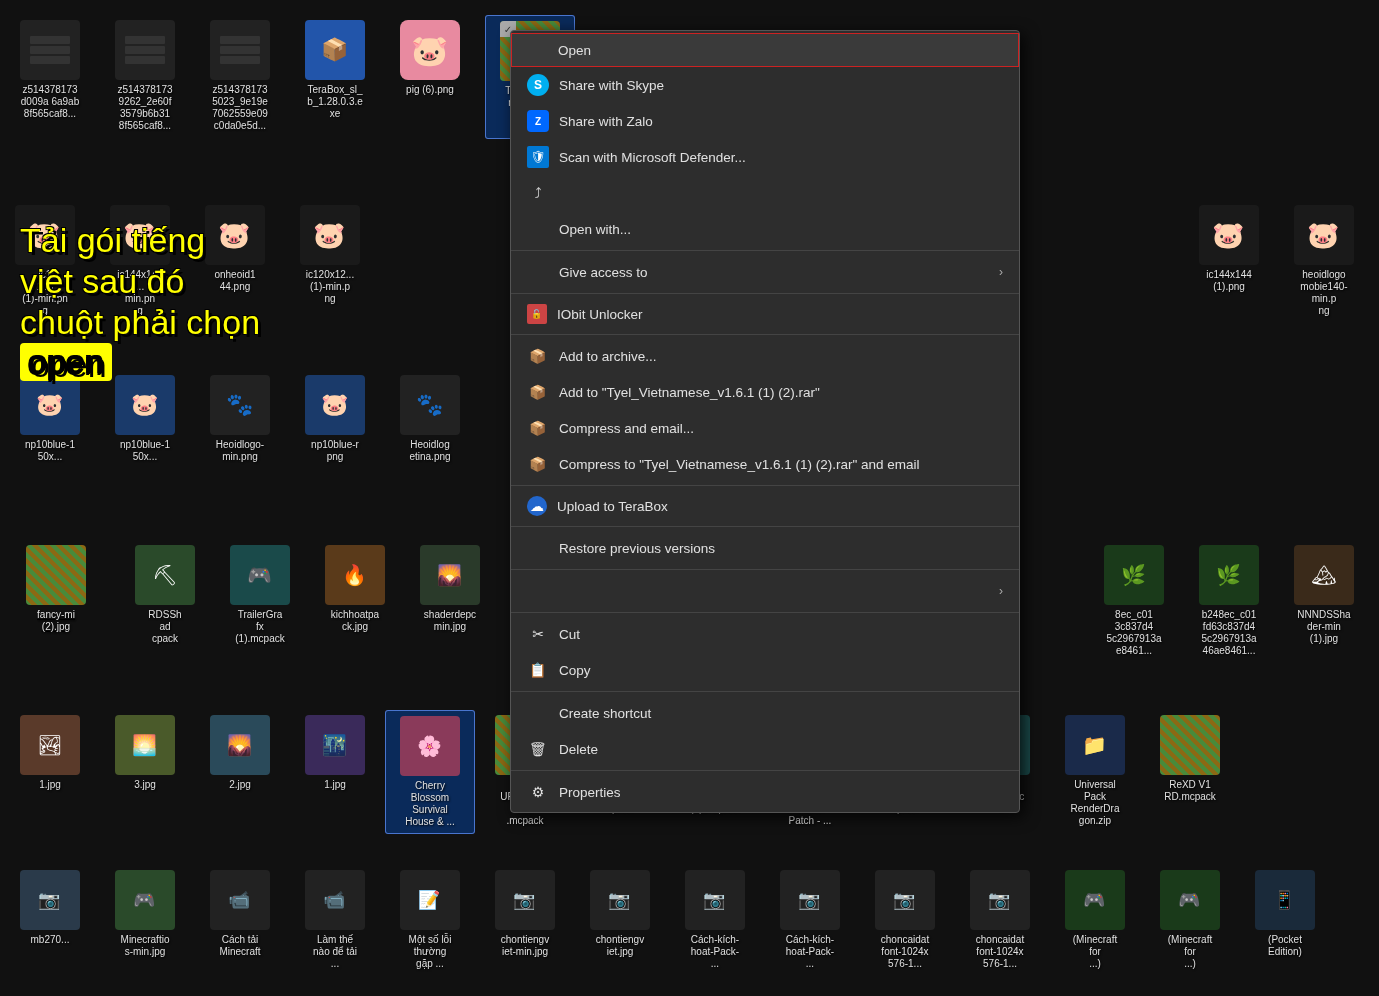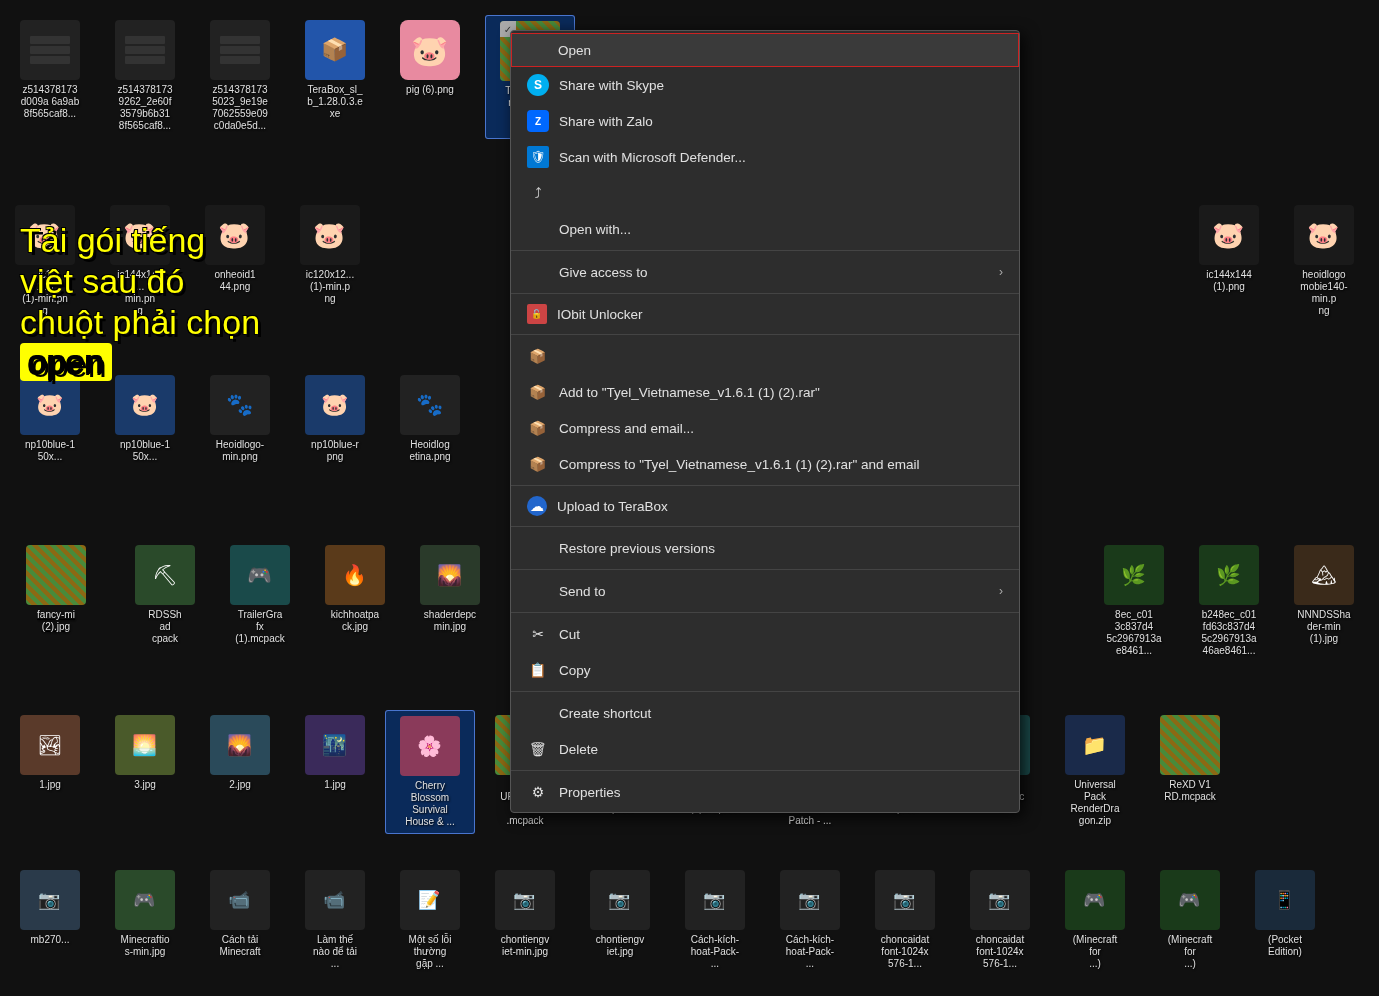--- a/index.html
+++ b/index.html
@@ -560,20 +560,21 @@
 
     <div class="ctx-item">
       <span class="ctx-item-icon icon-iobit" style="font-size:9px; width:20px; height:20px; border-radius:2px; display:flex; align-items:center; justify-content:center;">🔓</span>
       <span class="ctx-item-label">IObit Unlocker</span>
     </div>
 
     <hr class="ctx-divider">
 
     <div class="ctx-item">
       <span class="ctx-item-icon" style="color:#c44;">📦</span>
+      <span class="ctx-item-label">Add to archive...</span>
     </div>
 
     <div class="ctx-item">
       <span class="ctx-item-icon" style="color:#c44;">📦</span>
       <span class="ctx-item-label">Add to "Tyel_Vietnamese_v1.6.1 (1) (2).rar"</span>
     </div>
 
     <div class="ctx-item">
       <span class="ctx-item-icon" style="color:#c8a000;">📦</span>
       <span class="ctx-item-label">Compress and email...</span>
@@ -595,21 +596,20 @@
 
     <div class="ctx-item">
       <span class="ctx-item-icon"></span>
       <span class="ctx-item-label">Restore previous versions</span>
     </div>
 
     <hr class="ctx-divider">
 
     <div class="ctx-item">
       <span class="ctx-item-icon"></span>
-      <span class="ctx-item-label">Send to</span>
       <span class="ctx-arrow">›</span>
     </div>
 
     <hr class="ctx-divider">
 
     <div class="ctx-item">
       <span class="ctx-item-icon">✂</span>
       <span class="ctx-item-label">Cut</span>
     </div>
 

